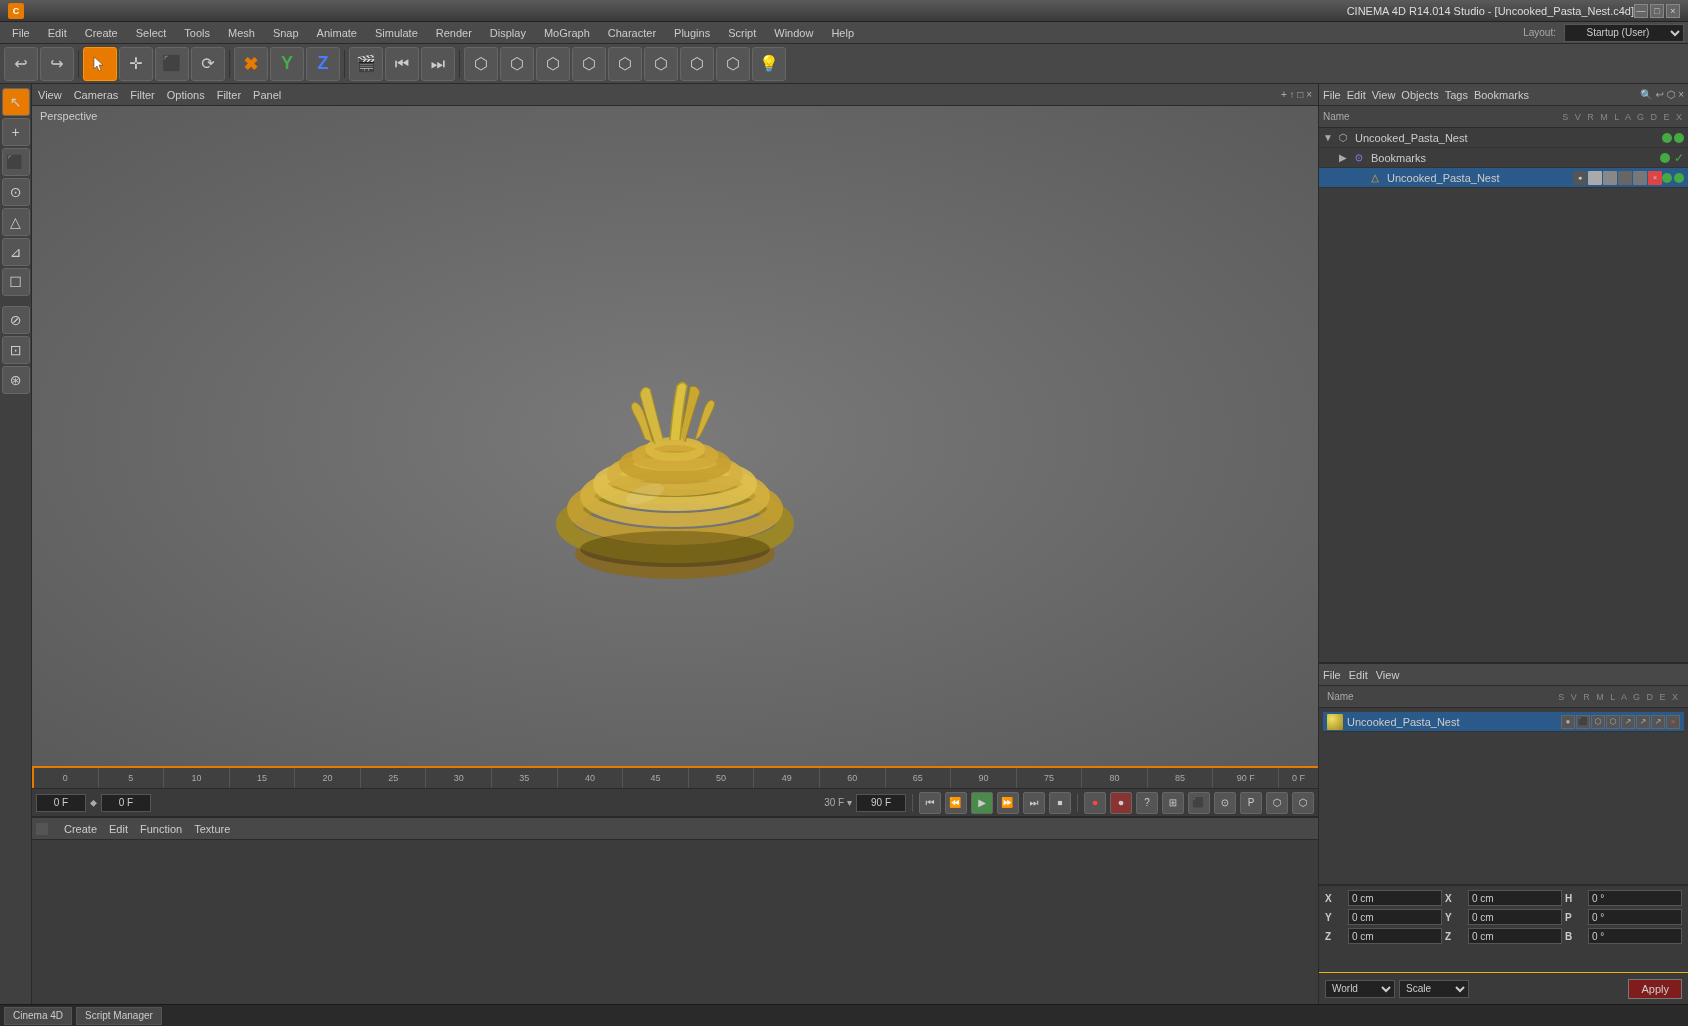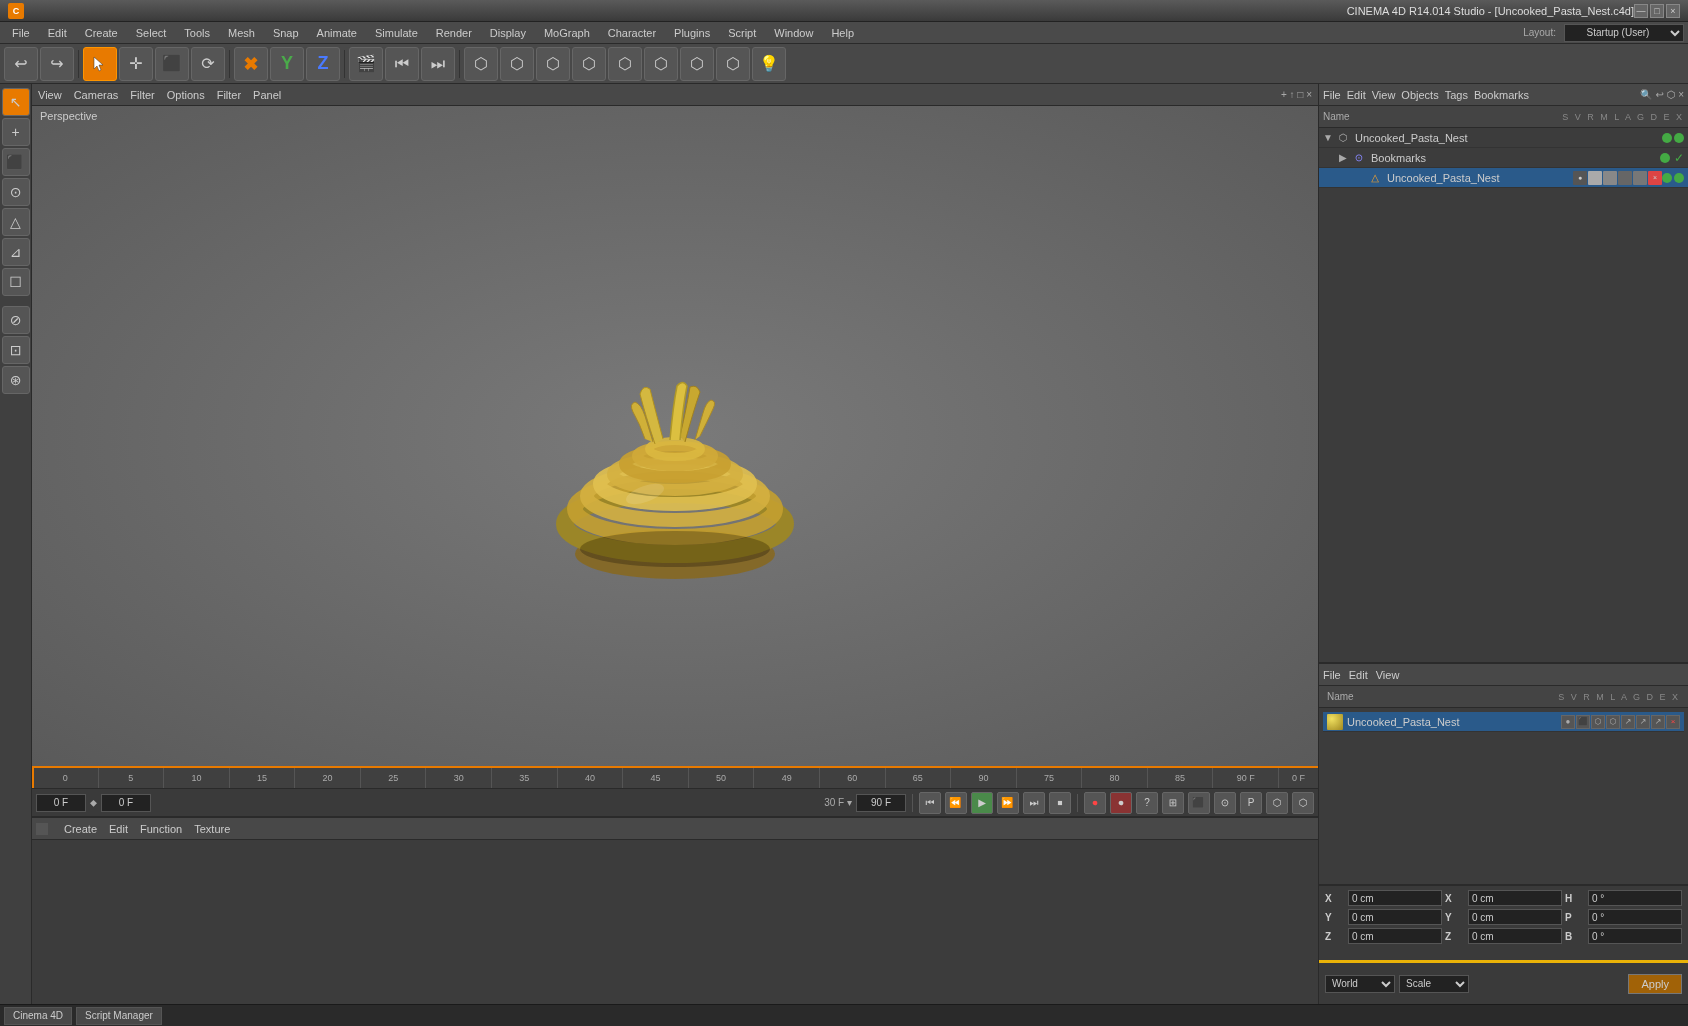--- a/index.html
+++ b/index.html
@@ -476,38 +476,38 @@
     }
 
     
     #coord-manager {
       height: 120px;
       display: flex;
       flex-direction: column;
       border-top: 2px solid #2a2a2a;
     }
     #coord-footer {
-      height: 44px;
+      height: 32px;
       background: #3a3a3a;
       display: flex;
       align-items: center;
       padding: 0 6px;
       gap: 4px;
-      border-top: 3px solid #eab308;
+      border-top: 1px solid #eab308;
     }
     .coord-select {
       height: 18px;
       background: #222;
       border: 1px solid #555;
       color: #ccc;
       font-size: 10px;
       padding: 0 2px;
     }
     #apply-btn {
-      background: #a16207;
+      background: #7f1d1d;
       border: 1px solid #777;
       color: #ccc;
       font-size: 11px;
       padding: 2px 12px;
       cursor: pointer;
       height: 20px;
     }
 
     
     #taskbar {

